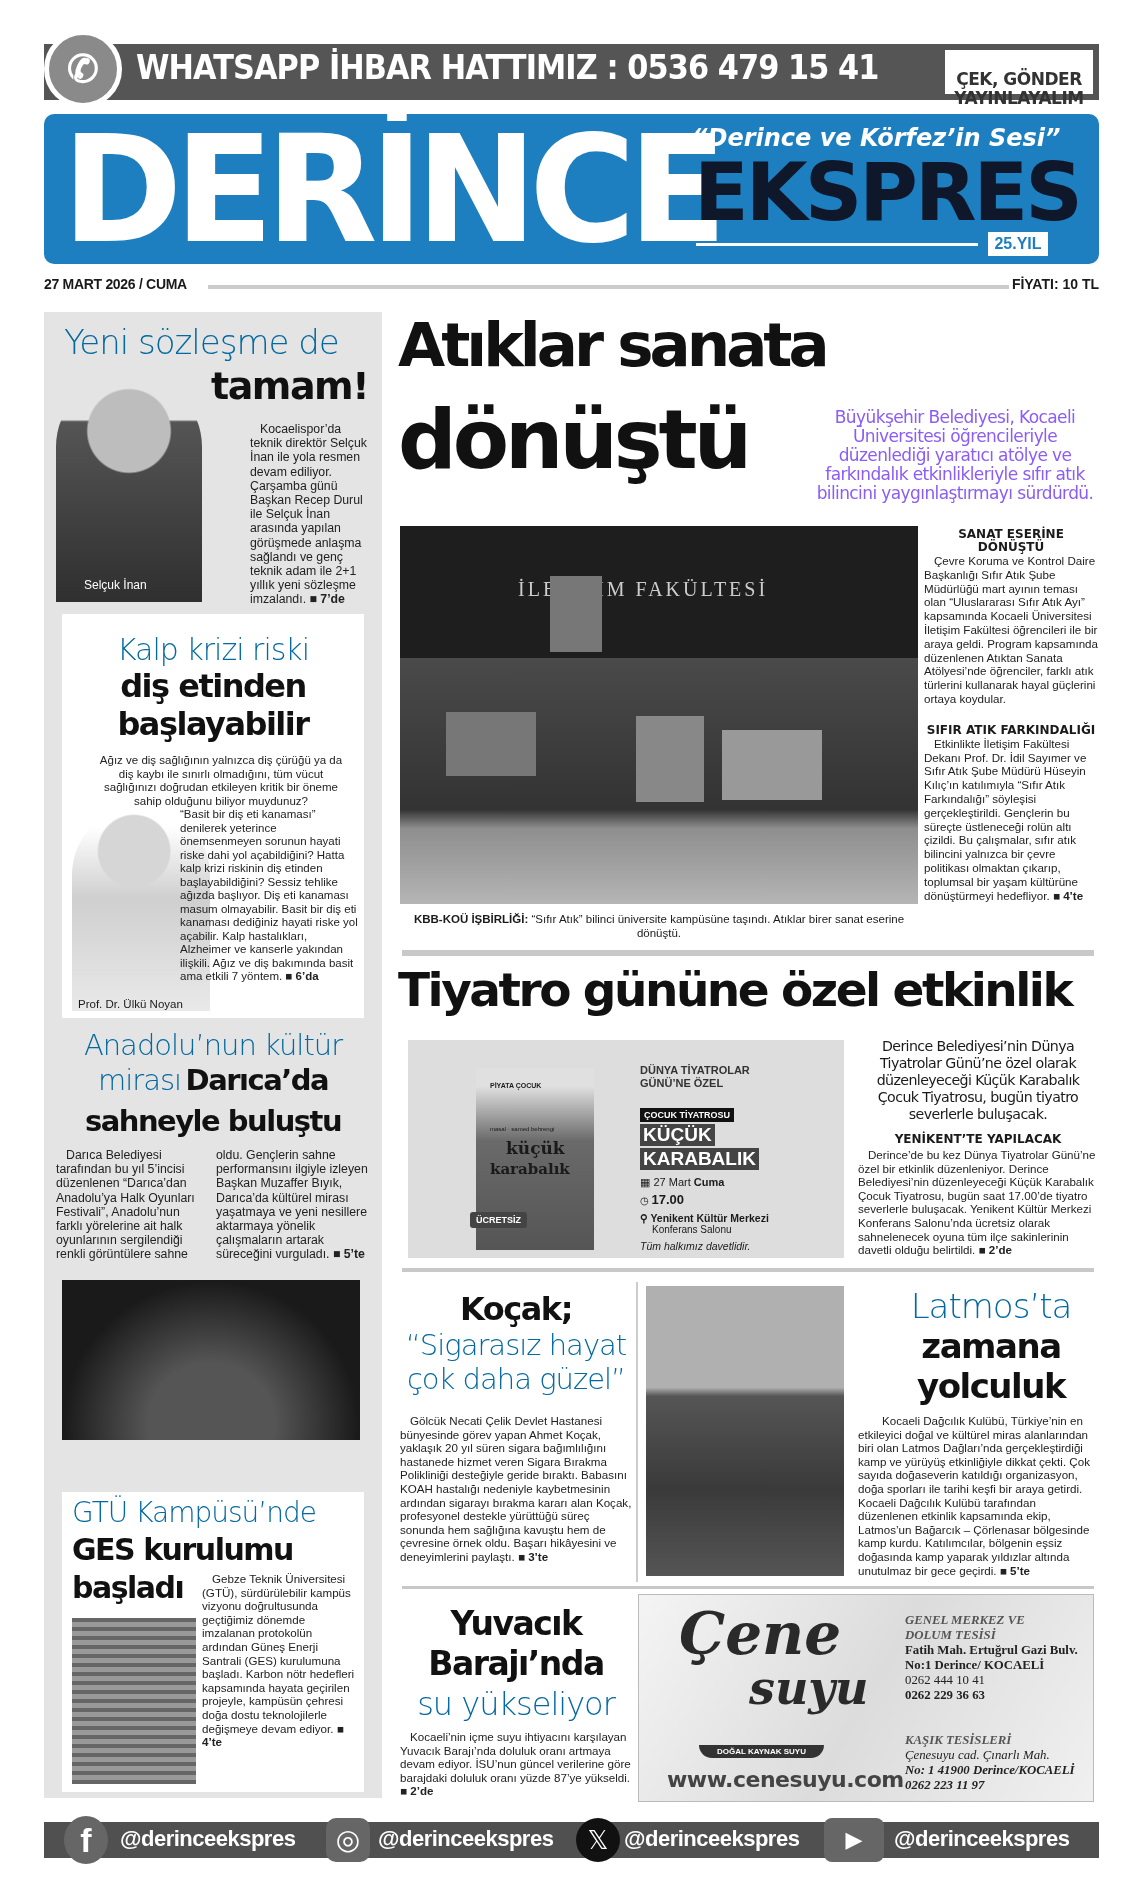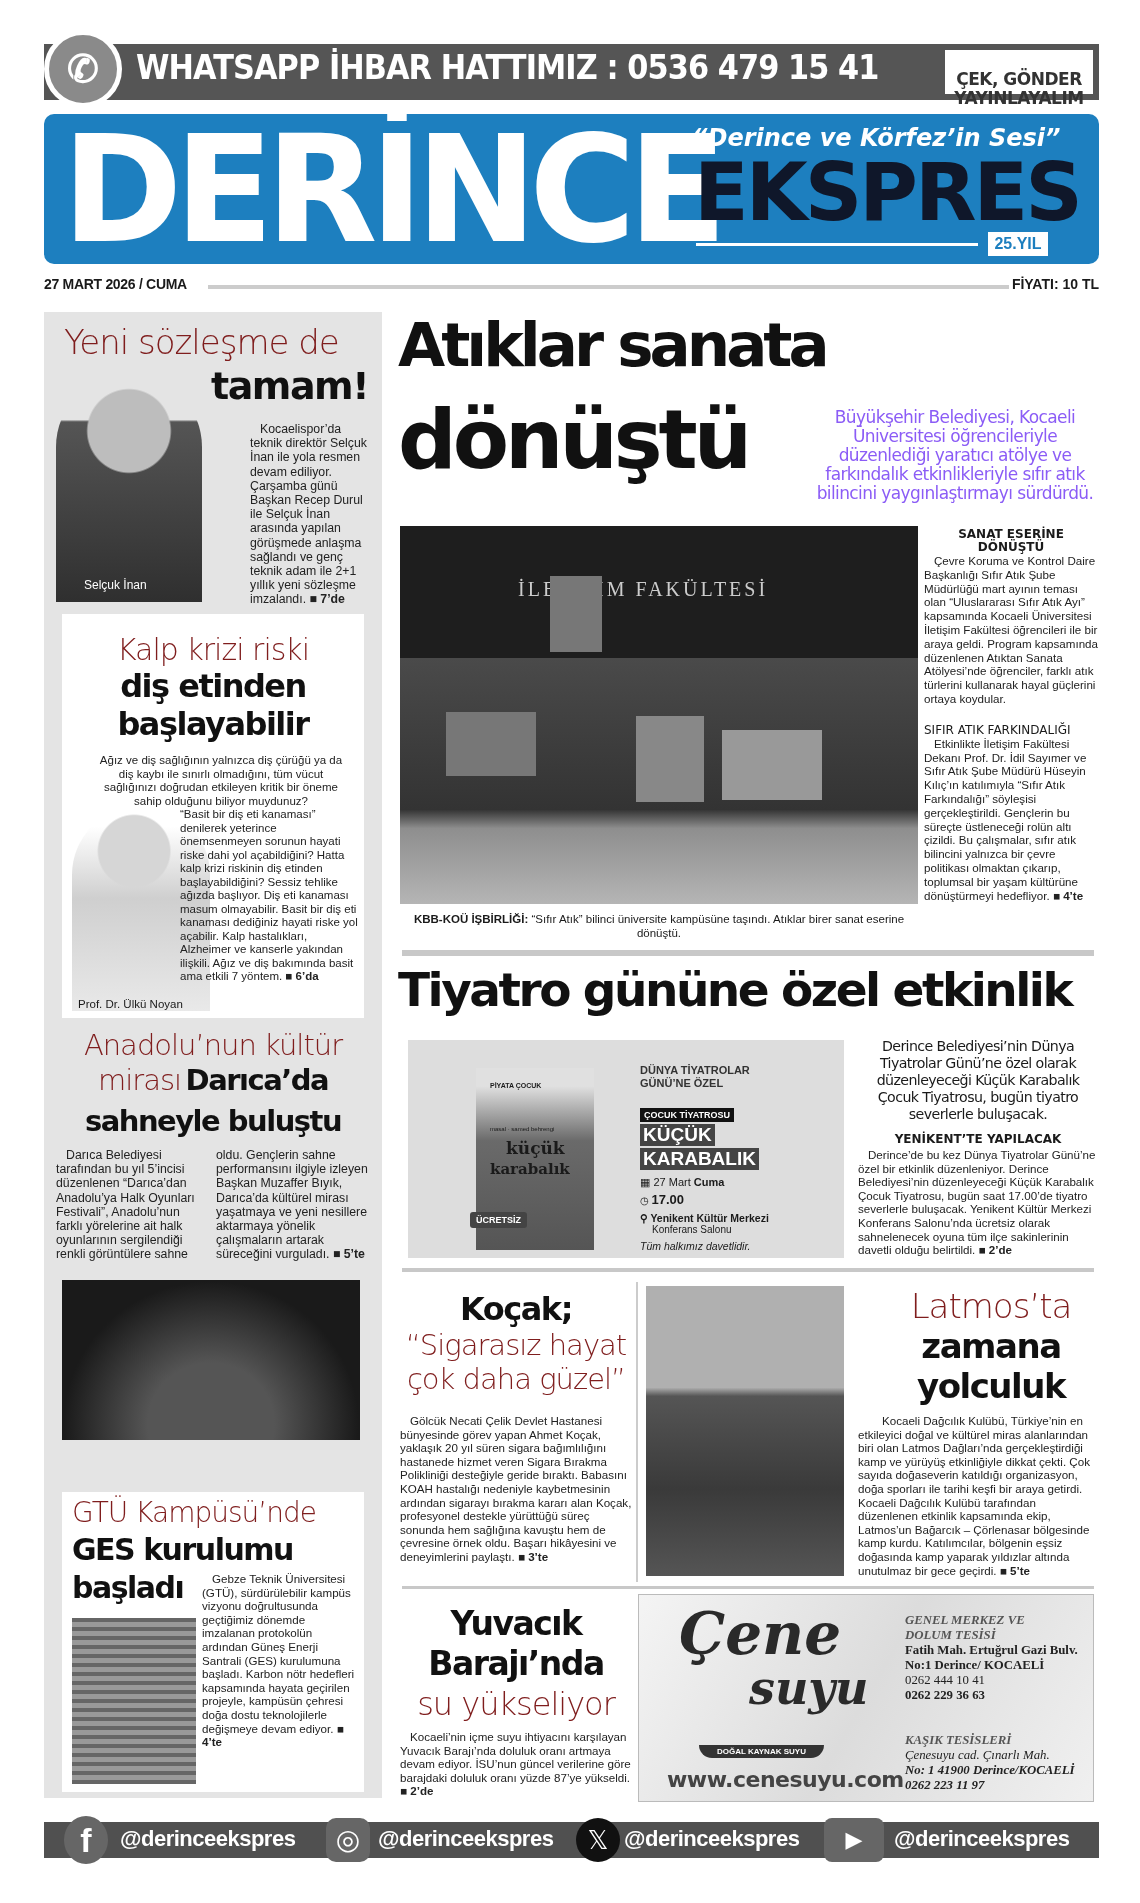--- a/index.html
+++ b/index.html
@@ -17,21 +17,21 @@
 #mast-ekspres{position:absolute;left:650px;top:38px;font-family:"DejaVu Sans",sans-serif;font-weight:bold;font-size:80px;color:#0f172a;letter-spacing:-3px;line-height:82px}
 #mast-line{position:absolute;left:652px;top:129px;width:282px;height:3px;background:#fff}
 #mast-year{position:absolute;left:944px;top:118px;width:60px;height:24px;background:#fff;color:#1d7fbf;font-weight:bold;font-size:16px;text-align:center;line-height:24px}
 
 #date-row{left:44px;top:274px;width:1055px;height:22px}
 #date-text{position:absolute;left:0;top:2px;font-weight:bold;font-size:14px;letter-spacing:-0.3px}
 #date-rule{position:absolute;left:164px;right:90px;top:11px;height:4px;background:#ccc}
 #price-text{position:absolute;right:0;top:2px;font-weight:bold;font-size:14px}
 
 #leftcol{left:44px;top:312px;width:338px;height:1486px;background:#e4e4e4}
-.thin{font-family:"DejaVu Sans",sans-serif;font-weight:200;color:#7f1d1d;letter-spacing:-1px}
+.thin{font-family:"DejaVu Sans",sans-serif;font-weight:200;color:#0369a1;letter-spacing:-1px}
 .blk{font-family:"DejaVu Sans",sans-serif;font-weight:bold;color:#111;letter-spacing:-1.5px}
 .body{font-family:"Liberation Sans",sans-serif;font-size:12.3px;line-height:14.2px;color:#222}
 .ref{font-weight:bold}
 .photo{background:linear-gradient(160deg,#9a9a9a,#3c3c3c 55%,#707070)}
 .card{background:#fff}
 
 .rule{background:#c8c8c8;height:6px}
 </style>
 </head>
 <body>
@@ -107,21 +107,21 @@
   <div class="abs" style="left:46px;top:186px;width:90px;height:64px;background:#777"></div>
   <div class="abs" style="left:236px;top:190px;width:68px;height:86px;background:#888"></div>
   <div class="abs" style="left:322px;top:204px;width:100px;height:70px;background:#999"></div>
   <div class="abs" style="left:150px;top:50px;width:52px;height:76px;background:#777"></div>
 </div>
 <div class="abs" style="left:400px;top:912px;width:518px;text-align:center;font-size:11.5px;line-height:14px"><b>KBB-KOÜ İŞBİRLİĞİ:</b> <span>“Sıfır Atık” bilinci üniversite kampüsüne taşındı. Atıklar birer sanat eserine dönüştü.</span></div>
 
 <div class="abs" style="left:924px;top:528px;width:174px">
   <div style="text-align:center;font-weight:bold;font-size:12px;line-height:13px;font-family:'DejaVu Sans',sans-serif">SANAT ESERİNE DÖNÜŞTÜ</div>
   <div class="body" style="text-indent:10px;font-size:11.6px;line-height:13.8px">Çevre Koruma ve Kontrol Daire Başkanlığı Sıfır Atık Şube Müdürlüğü mart ayının teması olan “Uluslararası Sıfır Atık Ayı” kapsamında Kocaeli Üniversitesi İletişim Fakültesi öğrencileri ile bir araya geldi. Program kapsamında düzenlenen Atıktan Sanata Atölyesi’nde öğrenciler, farklı atık türlerini kullanarak hayal güçlerini ortaya koydular.</div>
-  <div style="text-align:left;font-weight:normal;font-size:12px;line-height:13px;margin-top:18px;font-family:'DejaVu Sans',sans-serif">SIFIR ATIK FARKINDALIĞI</div>
+  <div style="text-align:center;font-weight:bold;font-size:12px;line-height:13px;margin-top:18px;font-family:'DejaVu Sans',sans-serif">SIFIR ATIK FARKINDALIĞI</div>
   <div class="body" style="text-indent:10px;font-size:11.6px;line-height:13.8px"><span>Etkinlikte İletişim Fakültesi Dekanı Prof. Dr. İdil Sayımer ve Sıfır Atık Şube Müdürü Hüseyin Kılıç’ın katılımıyla “Sıfır Atık Farkındalığı” söyleşisi gerçekleştirildi. Gençlerin bu süreçte üstleneceği rolün altı çizildi. Bu çalışmalar, sıfır atık bilincini yalnızca bir çevre politikası olmaktan çıkarıp, toplumsal bir yaşam kültürüne dönüştürmeyi hedefliyor.</span> <span class="ref">■ 4’te</span></div>
 </div>
 
 <div class="abs rule" style="left:402px;top:950px;width:692px"></div>
 
 <div class="abs blk" style="left:398px;top:962px;font-size:47px;letter-spacing:-2.5px;white-space:nowrap">Tiyatro gününe özel etkinlik</div>
 <div class="abs" style="left:408px;top:1040px;width:436px;height:218px;background:#ddd">
   <div class="abs" style="left:68px;top:28px;width:118px;height:182px;background:linear-gradient(180deg,#e0e0e0 0 10%,#6a6a6a 40%,#555)">
     <span class="abs" style="left:14px;top:14px;font-size:7px;font-weight:bold">PİYATA ÇOCUK</span>
     <span class="abs" style="left:14px;top:58px;font-size:6px">masal · samed behrengi</span>

